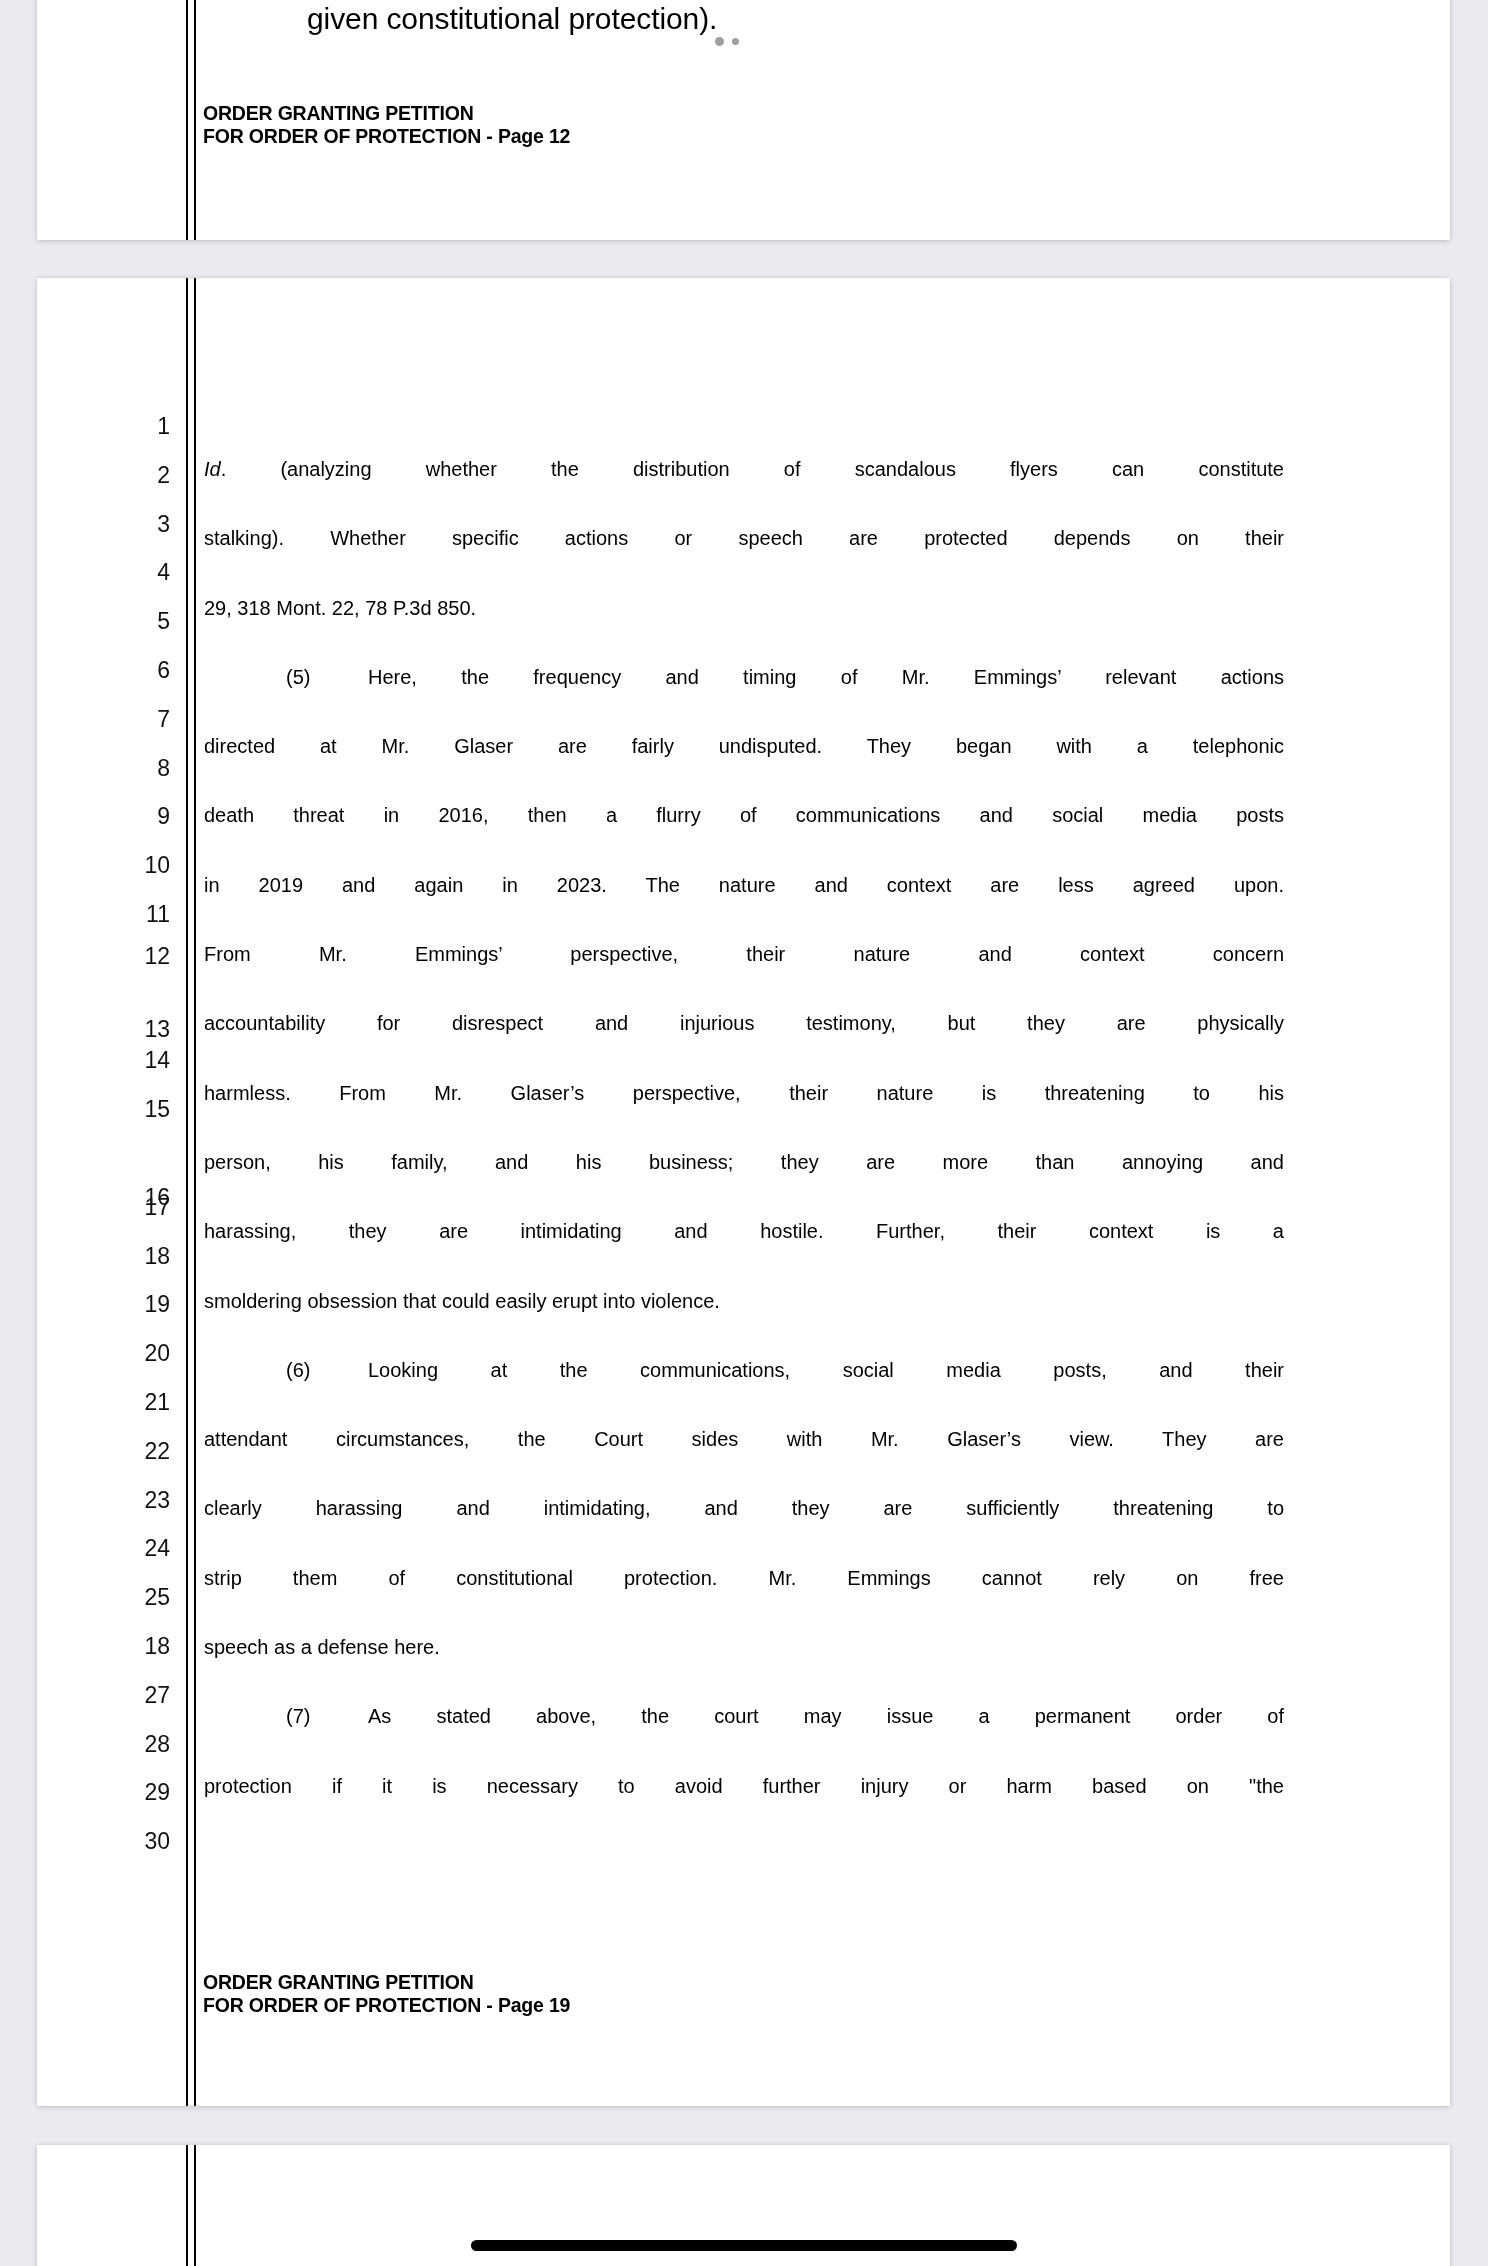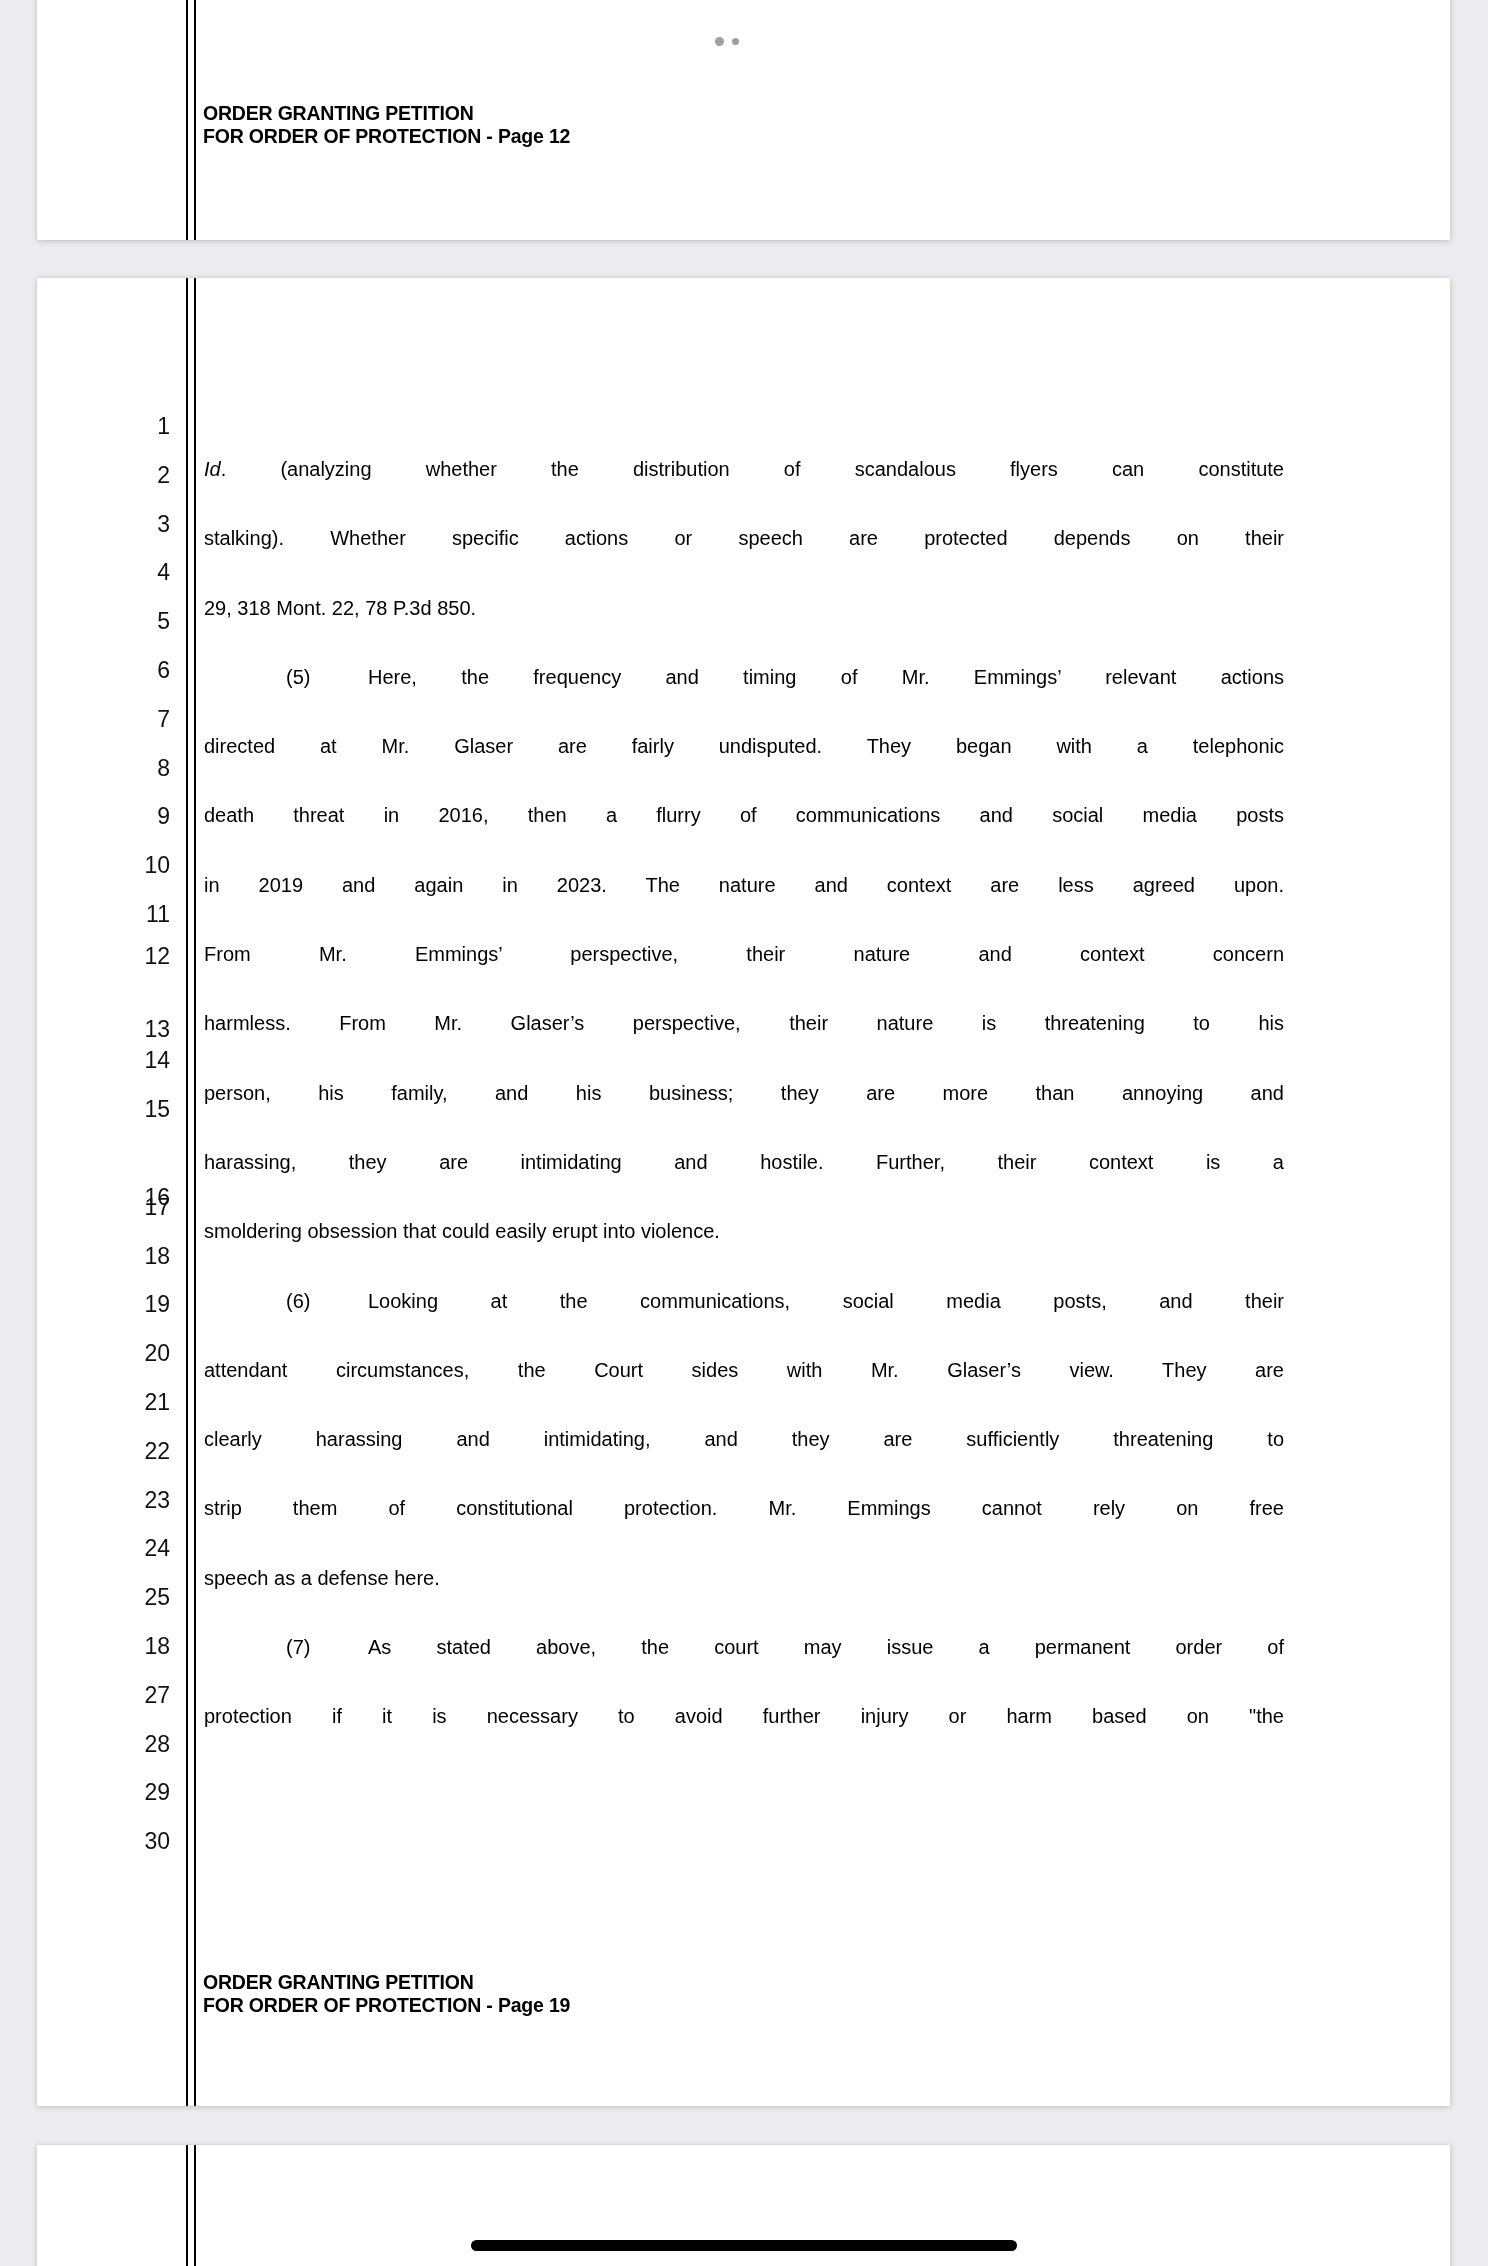--- a/index.html
+++ b/index.html
@@ -131,20 +131,21 @@
       border-radius: 6px;
       background: #000;
     }
   </style>
 </head>
 <body>
 
 <div class="page" id="page-12">
   <div class="rule r1"></div>
   <div class="rule r2"></div>
+  <div class="cont-line">given constitutional protection).</div>
   <div class="footer">
     <div>ORDER GRANTING PETITION</div>
     <div>FOR ORDER OF PROTECTION - Page 12</div>
   </div>
 </div>
 
 <div class="scroll-dots">
   <span class="dot"></span>
   <span class="dot small"></span>
 </div>
@@ -205,20 +206,23 @@
       <div class="tl">
         <span class="jt"><span>death threat in 2016, then a flurry of communications and social media posts</span></span>
       </div>
       <div class="tl">
         <span class="jt"><span>in 2019 and again in 2023.  The nature and context are less agreed upon.</span></span>
       </div>
       <div class="tl">
         <span class="jt"><span>From Mr. Emmings’ perspective, their nature and context concern</span></span>
       </div>
       <div class="tl">
+        <span class="jt"><span>accountability for disrespect and injurious testimony, but they are physically</span></span>
+      </div>
+      <div class="tl">
         <span class="jt"><span>harmless.  From Mr. Glaser’s perspective, their nature is threatening to his</span></span>
       </div>
       <div class="tl">
         <span class="jt"><span>person, his family, and his business; they are more than annoying and</span></span>
       </div>
       <div class="tl">
         <span class="jt"><span>harassing, they are intimidating and hostile.  Further, their context is a</span></span>
       </div>
       <div class="tl last">
         <span class="jt"><span>smoldering obsession that could easily erupt into violence.</span></span>

